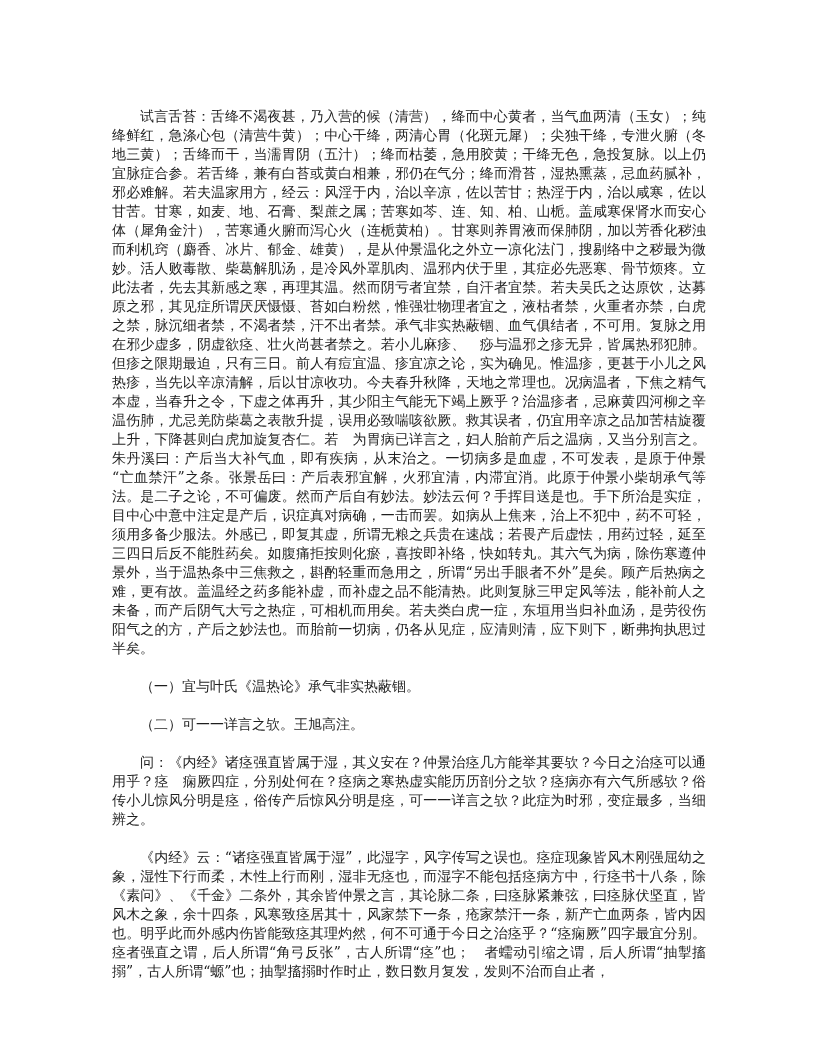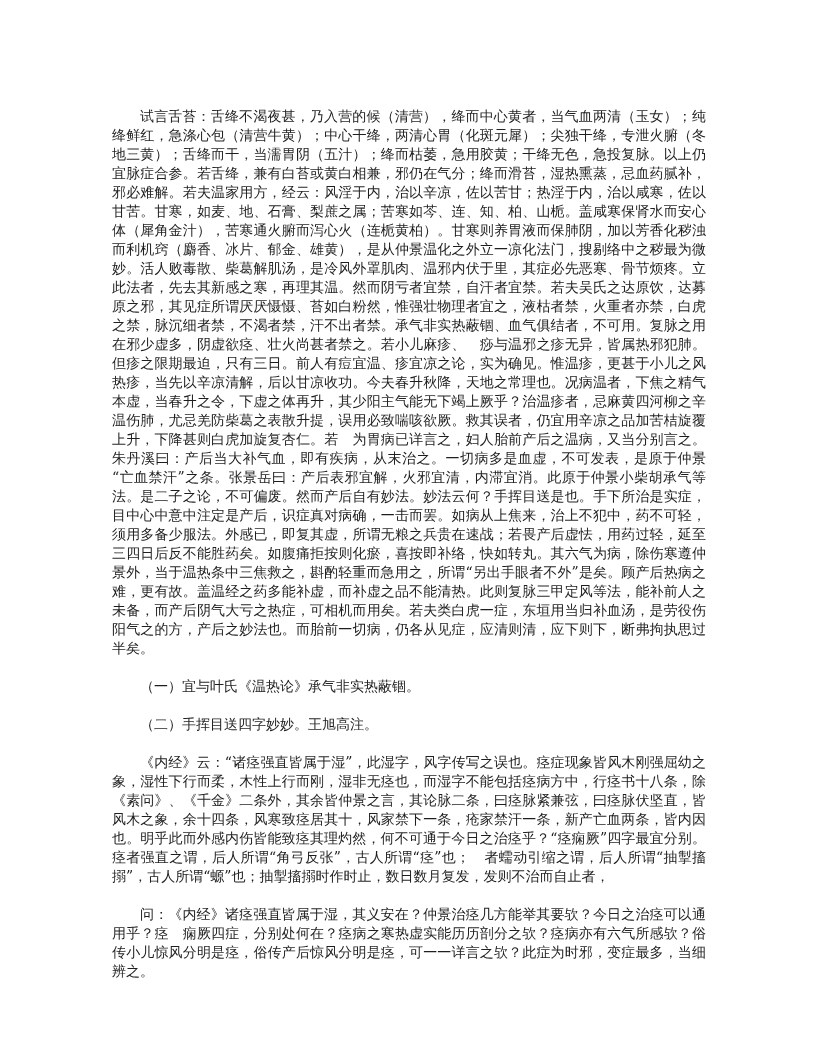--- a/index.html
+++ b/index.html
@@ -37,17 +37,17 @@
     margin-top: 19px;
   }
 </style>
 </head>
 <body>
 
 <div class="page">
   <div class="content">
     <p>试言舌苔：舌绛不渴夜甚，乃入营的候（清营），绛而中心黄者，当气血两清（玉女）；纯绛鲜红，急涤心包（清营牛黄）；中心干绛，两清心胃（化斑元犀）；尖独干绛，专泄火腑（冬地三黄）；舌绛而干，当濡胃阴（五汁）；绛而枯萎，急用胶黄；干绛无色，急投复脉。以上仍宜脉症合参。若舌绛，兼有白苔或黄白相兼，邪仍在气分；绛而滑苔，湿热熏蒸，忌血药腻补，邪必难解。若夫温家用方，经云：风淫于内，治以辛凉，佐以苦甘；热淫于内，治以咸寒，佐以甘苦。甘寒，如麦、地、石膏、梨蔗之属；苦寒如芩、连、知、柏、山栀。盖咸寒保肾水而安心体（犀角金汁），苦寒通火腑而泻心火（连栀黄柏）。甘寒则养胃液而保肺阴，加以芳香化秽浊而利机窍（麝香、冰片、郁金、雄黄），是从仲景温化之外立一凉化法门，搜剔络中之秽最为微妙。活人败毒散、柴葛解肌汤，是冷风外罩肌肉、温邪内伏于里，其症必先恶寒、骨节烦疼。立此法者，先去其新感之寒，再理其温。然而阴亏者宜禁，自汗者宜禁。若夫吴氏之达原饮，达募原之邪，其见症所谓厌厌慑慑、苔如白粉然，惟强壮物理者宜之，液枯者禁，火重者亦禁，白虎之禁，脉沉细者禁，不渴者禁，汗不出者禁。承气非实热蔽锢、血气俱结者，不可用。复脉之用在邪少虚多，阴虚欲痉、壮火尚甚者禁之。若小儿麻疹、　痧与温邪之疹无异，皆属热邪犯肺。但疹之限期最迫，只有三日。前人有痘宜温、疹宜凉之论，实为确见。惟温疹，更甚于小儿之风热疹，当先以辛凉清解，后以甘凉收功。今夫春升秋降，天地之常理也。况病温者，下焦之精气本虚，当春升之令，下虚之体再升，其少阳主气能无下竭上厥乎？治温疹者，忌麻黄四河柳之辛温伤肺，尤忌羌防柴葛之表散升提，误用必致喘咳欲厥。救其误者，仍宜用辛凉之品加苦桔旋覆上升，下降甚则白虎加旋复杏仁。若　为胃病已详言之，妇人胎前产后之温病，又当分别言之。朱丹溪曰：产后当大补气血，即有疾病，从末治之。一切病多是血虚，不可发表，是原于仲景“亡血禁汗”之条。张景岳曰：产后表邪宜解，火邪宜清，内滞宜消。此原于仲景小柴胡承气等法。是二子之论，不可偏废。然而产后自有妙法。妙法云何？手挥目送是也。手下所治是实症，目中心中意中注定是产后，识症真对病确，一击而罢。如病从上焦来，治上不犯中，药不可轻，须用多备少服法。外感已，即复其虚，所谓无粮之兵贵在速战；若畏产后虚怯，用药过轻，延至三四日后反不能胜药矣。如腹痛拒按则化瘀，喜按即补络，快如转丸。其六气为病，除伤寒遵仲景外，当于温热条中三焦救之，斟酌轻重而急用之，所谓“另出手眼者不外”是矣。顾产后热病之难，更有故。盖温经之药多能补虚，而补虚之品不能清热。此则复脉三甲定风等法，能补前人之未备，而产后阴气大亏之热症，可相机而用矣。若夫类白虎一症，东垣用当归补血汤，是劳役伤阳气之的方，产后之妙法也。而胎前一切病，仍各从见症，应清则清，应下则下，断弗拘执思过半矣。</p>
     <p>（一）宜与叶氏《温热论》承气非实热蔽锢。</p>
-    <p>（二）手挥目送四字妙妙。王旭高注。</p>
+    <p>（二）可一一详言之欤。王旭高注。</p>
+    <p>问：《内经》诸痉强直皆属于湿，其义安在？仲景治痉几方能举其要欤？今日之治痉可以通用乎？痉　痫厥四症，分别处何在？痉病之寒热虚实能历历剖分之欤？痉病亦有六气所感欤？俗传小儿惊风分明是痉，俗传产后惊风分明是痉，可一一详言之欤？此症为时邪，变症最多，当细辨之。</p>
     <p>《内经》云：“诸痉强直皆属于湿”，此湿字，风字传写之误也。痉症现象皆风木刚强屈幼之象，湿性下行而柔，木性上行而刚，湿非无痉也，而湿字不能包括痉病方中，行痉书十八条，除《素问》、《千金》二条外，其余皆仲景之言，其论脉二条，曰痉脉紧兼弦，曰痉脉伏坚直，皆风木之象，余十四条，风寒致痉居其十，风家禁下一条，疮家禁汗一条，新产亡血两条，皆内因也。明乎此而外感内伤皆能致痉其理灼然，何不可通于今日之治痉乎？“痉痫厥”四字最宜分别。痉者强直之谓，后人所谓“角弓反张”，古人所谓“痉”也；　者蠕动引缩之谓，后人所谓“抽掣搐搦”，古人所谓“螈”也；抽掣搐搦时作时止，数日数月复发，发则不治而自止者，</p>
-    <p>问：《内经》诸痉强直皆属于湿，其义安在？仲景治痉几方能举其要欤？今日之治痉可以通用乎？痉　痫厥四症，分别处何在？痉病之寒热虚实能历历剖分之欤？痉病亦有六气所感欤？俗传小儿惊风分明是痉，俗传产后惊风分明是痉，可一一详言之欤？此症为时邪，变症最多，当细辨之。</p>
   </div>
 </div>
 
 </body></html>

